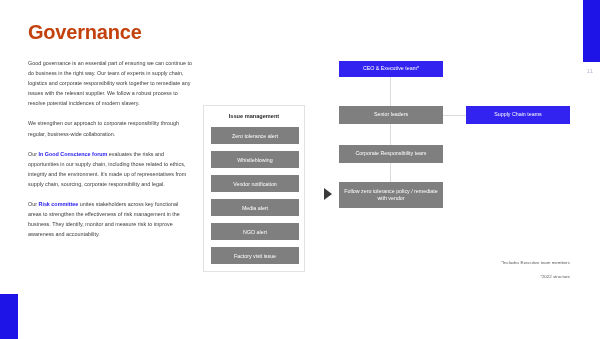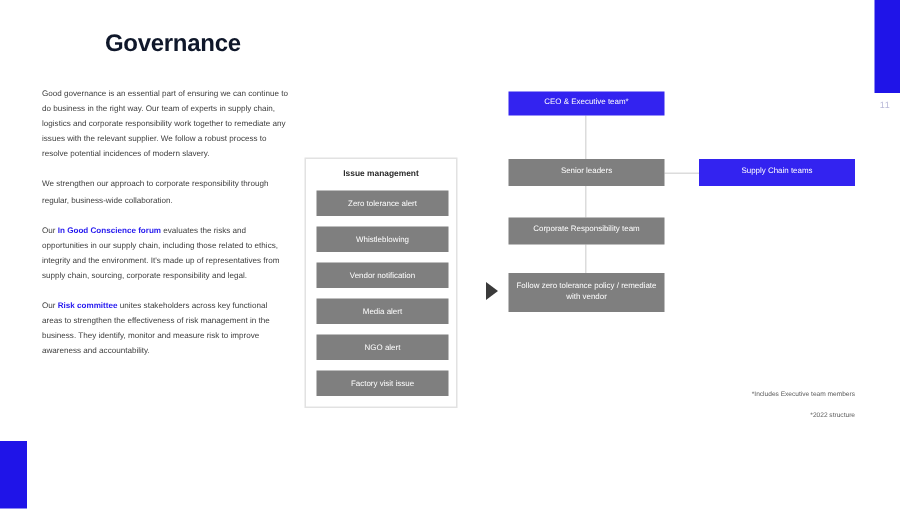--- a/index.html
+++ b/index.html
@@ -42,25 +42,24 @@
     font-size: 6px;
     color: #b9b9d8;
     letter-spacing: 0.3px;
   }
 
   
   #page-title {
     position: absolute;
     left: 28px;
     top: 21px;
-    font-size: 16px;
+    font-size: 20px;
     font-weight: bold;
-    color: #0f172a;
+    color: #c2410c;
     letter-spacing: -0.2px;
-    margin-left: 42px;
   }
   #body-copy {
     position: absolute;
     left: 28px;
     top: 58px;
     width: 165px;
     font-size: 5.4px;
     line-height: 10.1px;
     color: #3c3c3c;
   }

